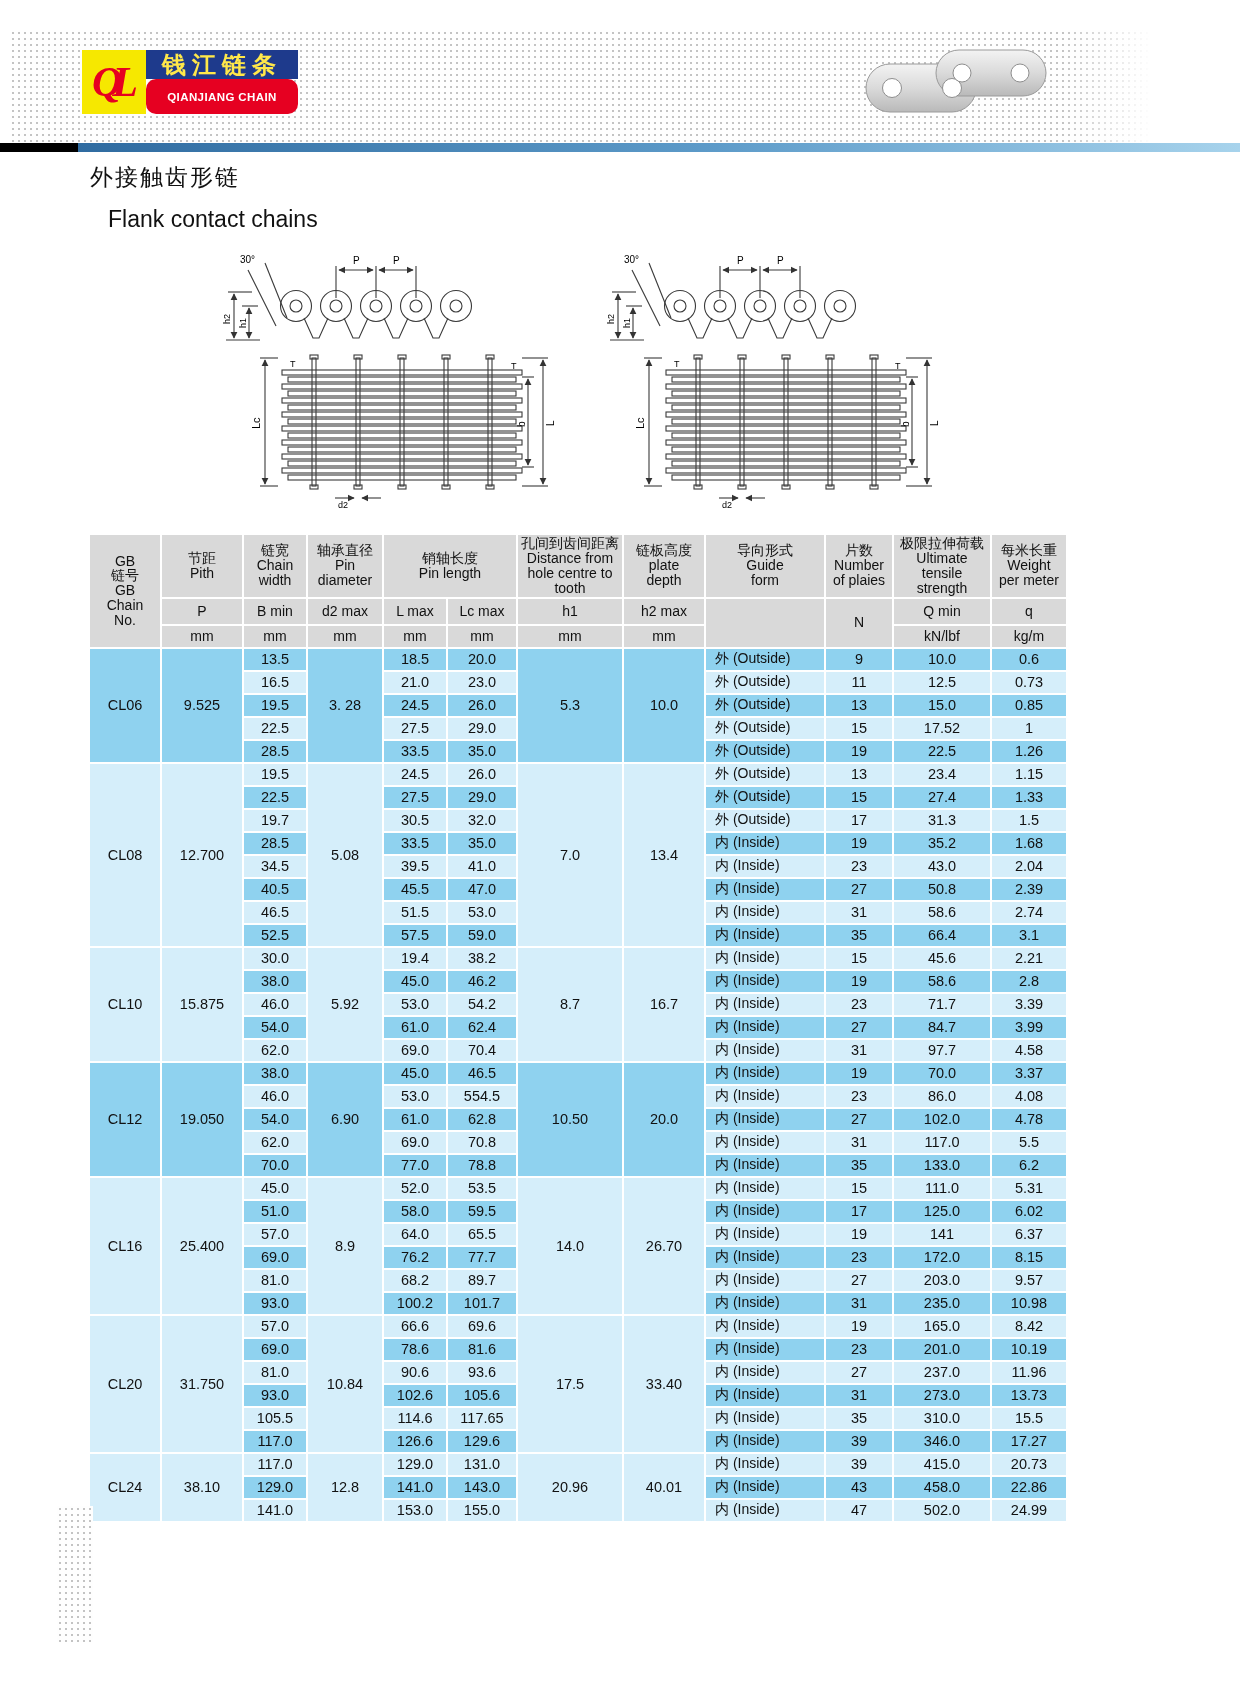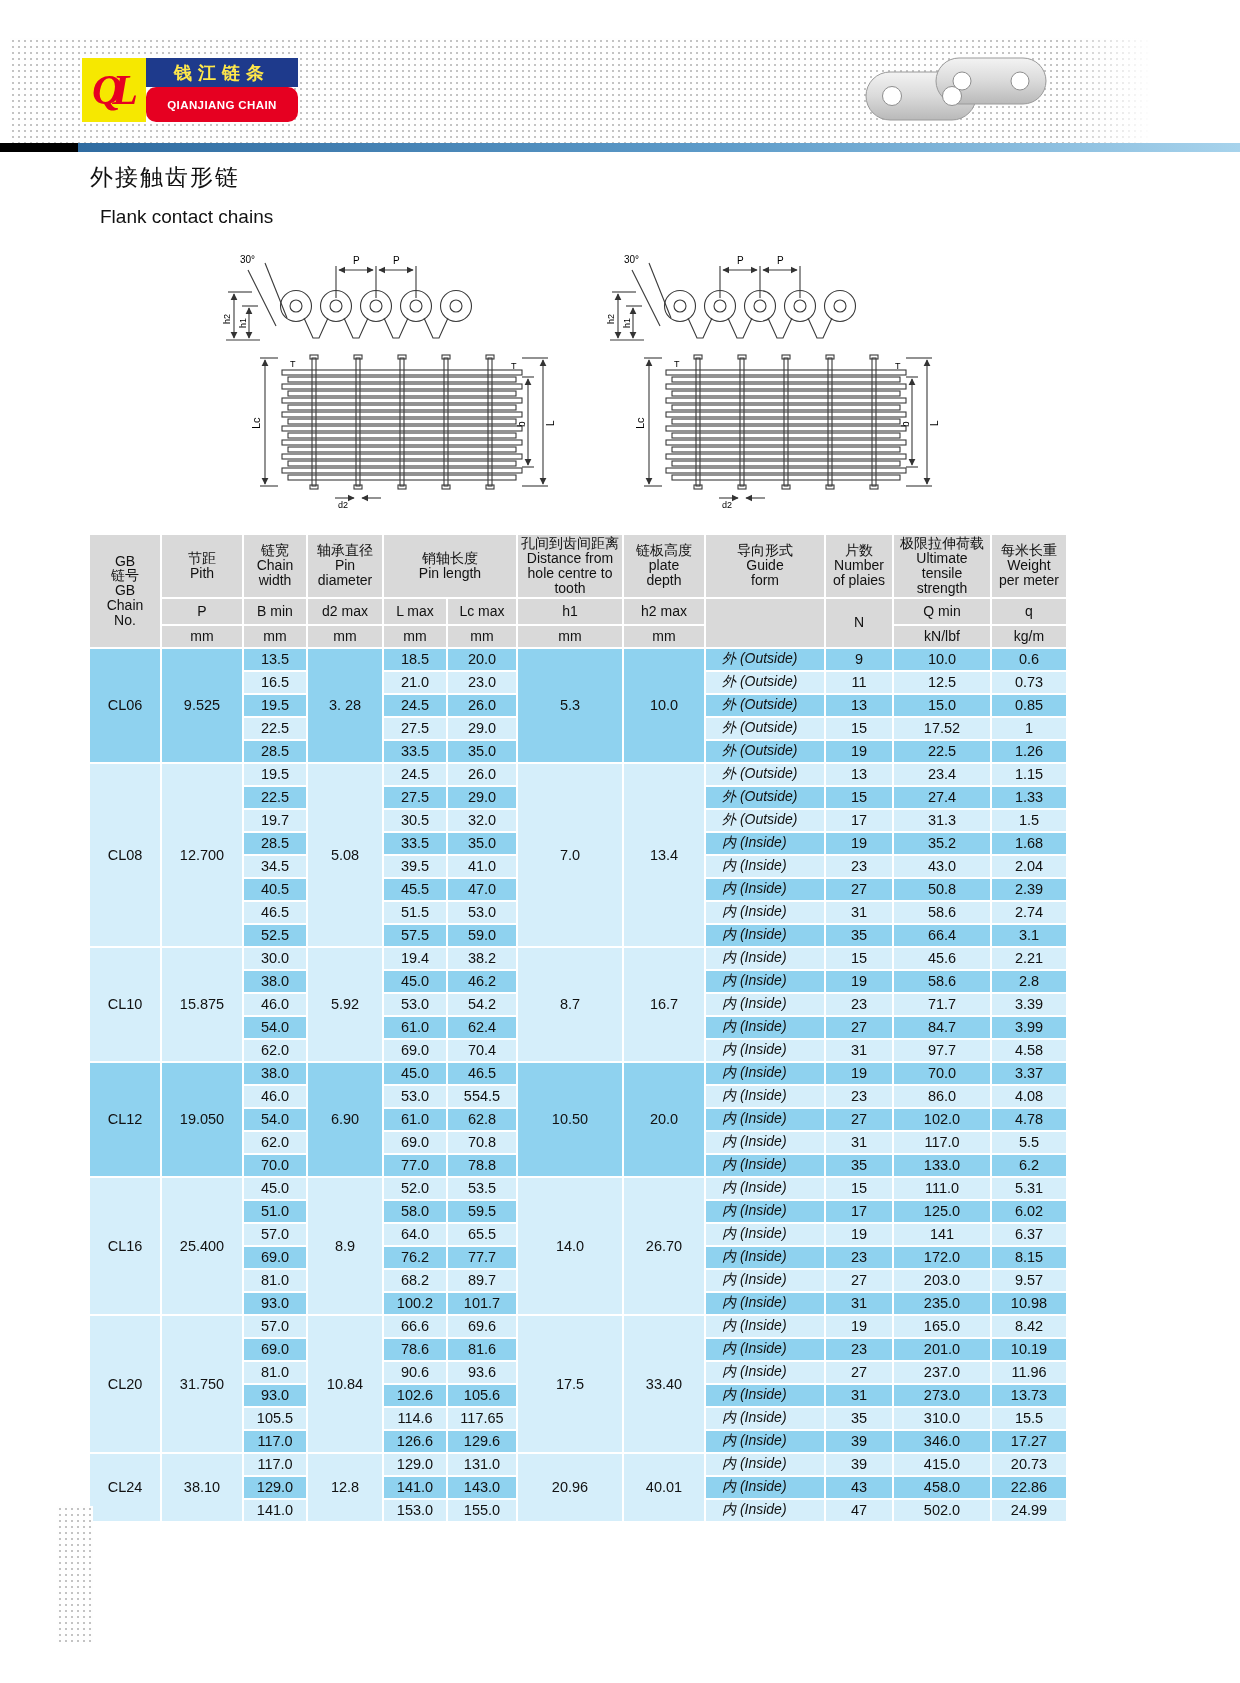--- a/index.html
+++ b/index.html
@@ -13,58 +13,58 @@
   }
   html,body{margin:0;padding:0;background:#ffffff;}
   body{font-family:"Liberation Sans","DejaVu Sans",sans-serif;color:var(--ink);}
   .page{position:relative;width:1240px;height:1683px;background:#fff;overflow:hidden;}
 
   .dots{
     background-color:#fefefe;
     background-image:radial-gradient(circle,#c3c3c3 1px,transparent 1.35px);
     background-size:6px 6px;
   }
-  .banner{position:absolute;left:10px;top:38px;width:1142px;height:113px;}
+  .banner{position:absolute;left:10px;top:30px;width:1142px;height:113px;}
   .banner::after{content:"";position:absolute;right:0;top:0;width:90px;height:100%;
     background:linear-gradient(90deg,rgba(255,255,255,0),#fff);}
   .logo{position:absolute;left:72px;top:20px;height:64px;display:flex;}
   .logo-mark{width:64px;height:64px;background:var(--logo-yellow);display:flex;
     align-items:center;justify-content:center;}
   .logo-mark span{font-family:"Liberation Serif","DejaVu Serif",serif;font-style:italic;
     font-weight:bold;font-size:42px;color:var(--logo-red);letter-spacing:-10px;padding-right:8px;}
   .logo-text{width:152px;display:flex;flex-direction:column;}
-  .logo-cn{height:29px;background:var(--logo-blue);color:#ffe84a;font-size:18px;font-weight:bold;
+  .logo-cn{height:29px;background:var(--logo-blue);color:#ffe84a;font-size:24px;font-weight:bold;
     letter-spacing:6px;display:flex;align-items:center;justify-content:center;}
   .logo-en{height:35px;background:var(--logo-red);color:#fff;font-size:11.5px;font-weight:bold;
     letter-spacing:.4px;display:flex;align-items:center;justify-content:center;border-radius:10px;}
   .chain-photo{position:absolute;left:850px;top:10px;}
 
   .bar-black{position:absolute;left:0;top:143px;width:78px;height:9px;background:#000;}
   .bar-blue{position:absolute;left:78px;top:143px;width:1162px;height:9px;
     background:linear-gradient(90deg,#2f6ba0,#5d9bc9 55%,#a7d3ec);}
 
   .title-cn{position:absolute;left:90px;top:162px;font-size:23px;letter-spacing:2px;}
-  .title-en{position:absolute;left:100px;top:206px;font-size:19px;}
+  .title-en{position:absolute;left:108px;top:206px;font-size:23px;}
 
   .diag{position:absolute;top:246px;}
   .diag-left{left:218px;}
   .diag-right{left:602px;}
 
   table.spec{position:absolute;left:88px;top:533px;border-collapse:separate;border-spacing:2px;
     background:#fff;table-layout:fixed;}
   .spec th{background:var(--hdr-gray);font-weight:normal;font-size:14px;line-height:1.07;
     white-space:pre-line;text-align:center;vertical-align:middle;padding:1px 0;}
   .spec thead tr.r1 th{height:58px;}
   .spec thead tr.r2 th{height:23px;}
   .spec thead tr.r3 th{height:19px;text-align:center;}
   .spec td{font-size:14.5px;text-align:center;vertical-align:middle;height:21px;padding:0;
     overflow:hidden;}
   .spec tr.dark{background:var(--stripe-dark);}
   .spec tr.light{background:var(--stripe-light);}
-  .spec td.guide{text-align:left;padding-left:16px;font-size:14px;font-style:italic;}
+  .spec td.guide{text-align:left;padding-left:9px;font-size:14px;}
 
   .footer-dots{position:absolute;left:57px;top:1506px;width:36px;height:136px;}
 </style>
 </head>
 <body>
 
 <div class="page">
 
   <svg width="0" height="0" style="position:absolute" aria-hidden="true">
     <defs>

